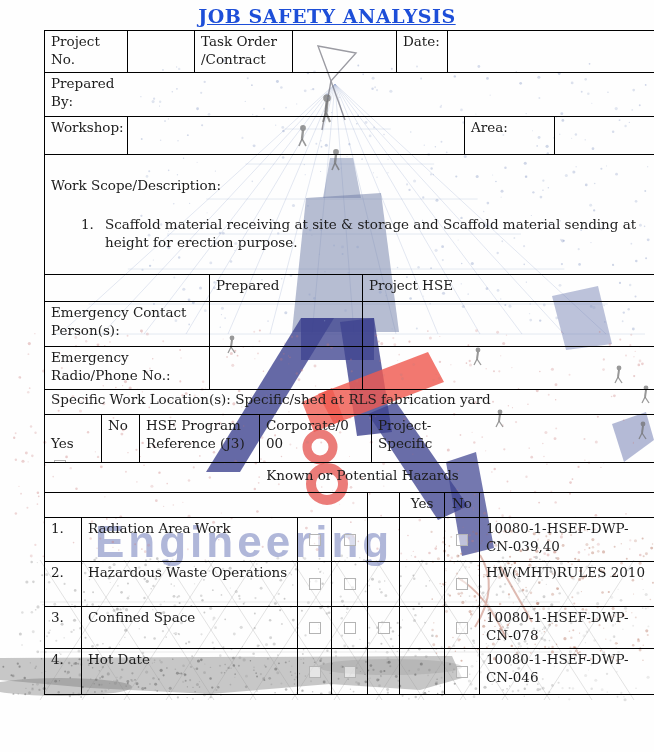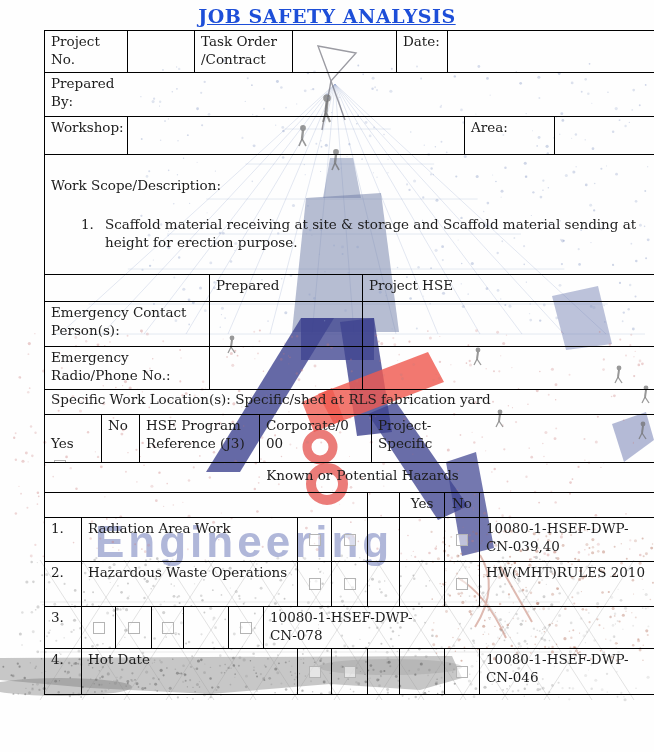--- a/index.html
+++ b/index.html
@@ -2058,20 +2058,21 @@
     <div class="cell" style="width:216px">Hazardous Waste Operations</div>
     <div class="cell ckcell" style="width:34px"><span class="ckbox"></span></div>
     <div class="cell ckcell" style="width:36px"><span class="ckbox"></span></div>
     <div class="cell ckcell" style="width:32px"><span class="ckbox" style="visibility: hidden;"></span></div>
     <div class="cell ckcell" style="width:45px"><span class="ckbox" style="visibility: hidden;"></span></div>
     <div class="cell ckcell" style="width:35px"><span class="ckbox"></span></div>
     <div class="cell" style="width:200px">HW(MHT)RULES 2010</div>
   </div>
           <div class="row hazard" style="height: 42px;">
     <div class="cell" style="width:37px">3.</div>
+    <div class="cell" style="width:216px">Confined Space</div>
     <div class="cell ckcell" style="width:34px"><span class="ckbox"></span></div>
     <div class="cell ckcell" style="width:36px"><span class="ckbox"></span></div>
     <div class="cell ckcell" style="width:32px"><span class="ckbox"></span></div>
     <div class="cell ckcell" style="width:45px"><span class="ckbox" style="visibility: hidden;"></span></div>
     <div class="cell ckcell" style="width:35px"><span class="ckbox"></span></div>
     <div class="cell" style="width:200px">10080-1-HSEF-DWP-
 CN-078</div>
   </div>
           <div class="row hazard" style="height: 45px; border-bottom: none;">
     <div class="cell" style="width:37px">4.</div>

